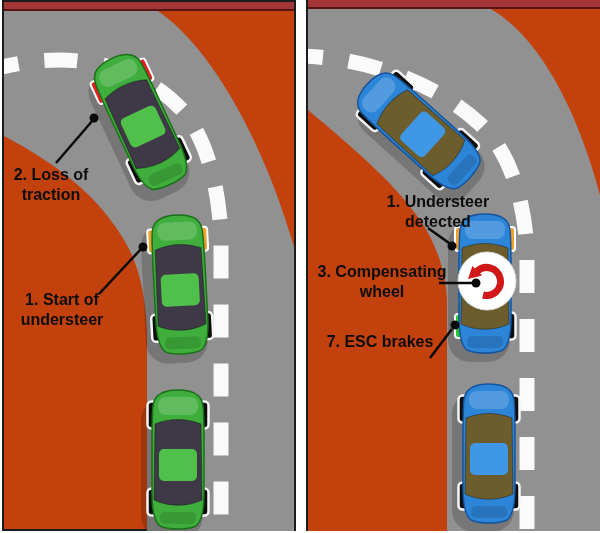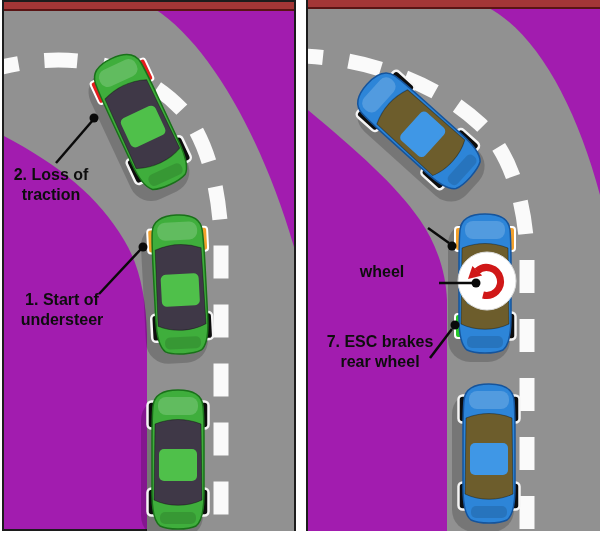--- a/index.html
+++ b/index.html
@@ -1,18 +1,18 @@
 <!DOCTYPE html>
 <html><head>
 <meta charset="utf-8">
 <style>
   html,body{margin:0;padding:0;background:#ffffff;}
   #stage{position:relative;width:600px;height:533px;background:#ffffff;overflow:hidden;
          font-family:"Liberation Sans","DejaVu Sans",sans-serif;}
-  .panel{position:absolute;top:0;background:#a21caf;}
+  .panel{position:absolute;top:0;background:#c2410c;}
   #panel-left{left:2px;width:290px;height:527px;border:2px solid #1c1c1c;}
   #panel-right{left:306px;width:292px;height:531px;border-left:2px solid #1c1c1c;}
   .panel svg{position:absolute;left:0;top:0;}
   .diagram-label{position:absolute;width:150px;text-align:center;font-size:16px;font-weight:bold;
          color:#0d0d0d;line-height:20px;letter-spacing:0px;}
 </style>
 </head>
 <body>
 
 <div id="stage">
@@ -137,21 +137,25 @@
       <path d="M -4,14 A 14 14 0 1 0 -9.9,-9.9" fill="none" stroke="#d01818" stroke-width="7"></path>
       <polygon points="-19,-2 -14.6,-15 -4.8,-5.6" fill="#d01818"></polygon>
     </g>
         <line x1="120" y1="228" x2="141" y2="243" stroke="#0a0a0a" stroke-width="2.5"></line>
         <circle cx="144" cy="246" r="4.5" fill="#0a0a0a"></circle>
         <line x1="131" y1="283" x2="164" y2="283" stroke="#0a0a0a" stroke-width="2.5"></line>
         <circle cx="168" cy="283" r="4.5" fill="#0a0a0a"></circle>
         <line x1="122" y1="358" x2="144" y2="329" stroke="#0a0a0a" stroke-width="2.5"></line>
         <circle cx="147" cy="325" r="4.5" fill="#0a0a0a"></circle>
       </svg>
+      <div class="diagram-label" style="left: 55px; top: 192px;">
+        <div>1. Understeer</div>
+        <div>detected</div>
+      </div>
       <div class="diagram-label" style="left: -1px; top: 262px;">
+        <div>3. Compensating</div>
         <div>wheel</div>
       </div>
       <div class="diagram-label" style="left: -3px; top: 332px;">
         <div>7. ESC brakes</div>
-        <div>rear wheel</div>
       </div>
     </div>
 </div>
 
 </body></html>

